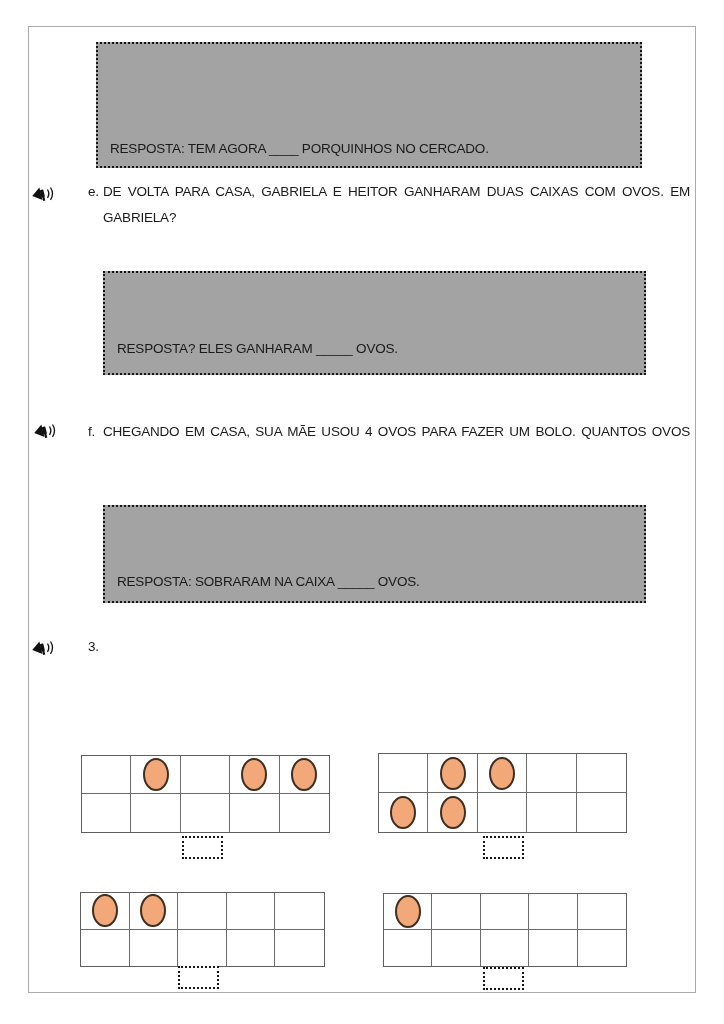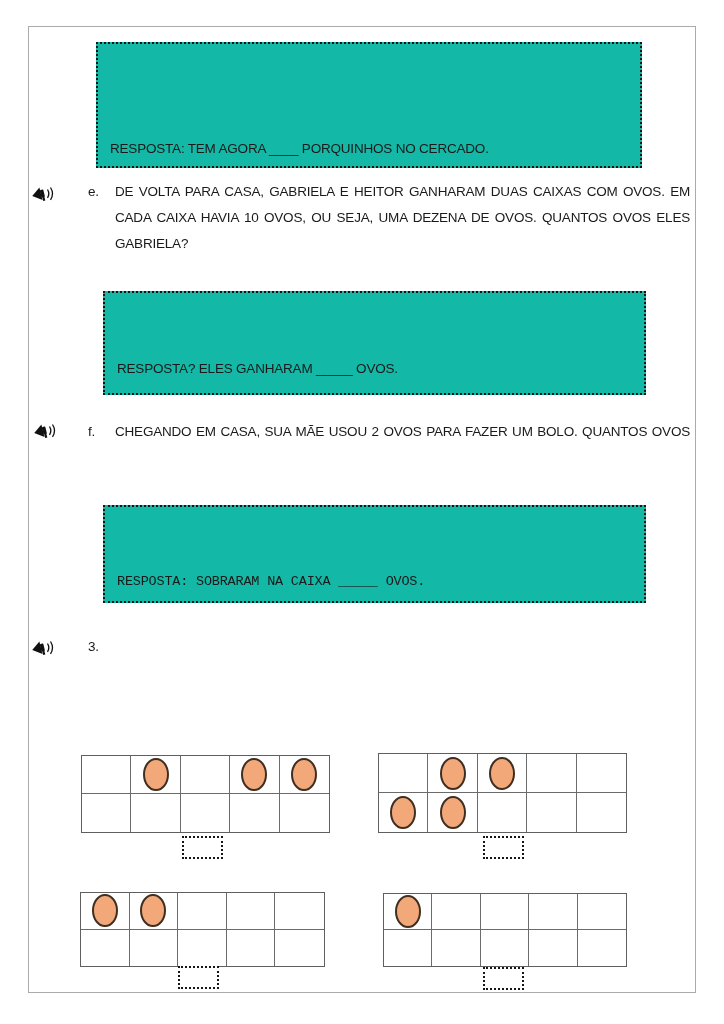--- a/index.html
+++ b/index.html
@@ -7,35 +7,35 @@
   #page {
     position: relative; width: 724px; height: 1024px; background: #ffffff;
     font-family: "Liberation Sans", sans-serif; color: #1a1a1a; overflow: hidden;
     letter-spacing: -0.2px;
   }
   .page-border {
     position: absolute; left: 28px; top: 26px; width: 668px; height: 967px;
     border: 1px solid #ababab; pointer-events: none;
   }
   .answer-box {
-    position: absolute; border: 2px dotted #161616; background: #14b8a6;
+    position: absolute; border: 2px dotted #161616; background: #a3a3a3;
     display: flex; align-items: flex-end;
   }
   .answer-box .ab-text { font-size: 13.5px; line-height: 16px; white-space: nowrap; }
   #answer-box-1 { left: 96px; top: 42px; width: 546px; height: 126px; padding: 0 0 9px 12px; }
-  #answer-box-2 { left: 103px; top: 291px; width: 543px; height: 104px; padding: 0 0 16px 12px; }
-  #answer-box-3 { left: 103px; top: 505px; width: 543px; height: 98px; padding: 0 0 11px 12px; font-family: Liberation Mono, monospace; }
+  #answer-box-2 { left: 103px; top: 271px; width: 543px; height: 104px; padding: 0 0 16px 12px; }
+  #answer-box-3 { left: 103px; top: 505px; width: 543px; height: 98px; padding: 0 0 11px 12px; }
   .megaphone { position: absolute; width: 24px; height: 20px; }
   #mega-e { left: 31px; top: 184px; }
   #mega-f { left: 33px; top: 421px; }
   #mega-3 { left: 31px; top: 638px; }
   .question { position: absolute; left: 88px; width: 602px; font-size: 13.5px; }
   .q-label { position: absolute; left: 0; top: 0; line-height: 26px; }
   .q-lines { margin-left: 15px; }
-  .q-line { line-height: 26px; text-align: justify; text-align-last: justify; word-spacing: 1px; margin-left: 12px; }
+  .q-line { line-height: 26px; text-align: justify; text-align-last: justify; word-spacing: 1px; }
   .q-line-last { text-align-last: left; }
   #question-e { top: 179px; }
   #question-f { top: 419px; }
   #question-3 { top: 634px; }
   .grid-wrap { position: absolute; }
   .egg-grid {
     width: 100%; height: 100%; display: grid; background: #ffffff;
     grid-template-columns: repeat(5, 1fr); grid-template-rows: repeat(2, 1fr);
     border: 1px solid #5f5f5f;
   }
@@ -70,42 +70,41 @@
       <rect x="9.6" y="6.2" width="3.6" height="7.6" rx="1" fill="#111"></rect>
       <rect x="10.4" y="13" width="2.2" height="4.6" fill="#111"></rect>
     </g>
     <path d="M16.5 5.5 q2.6 4.2 0 8.4" stroke="#111" stroke-width="1.3" fill="none"></path>
     <path d="M19.5 3.5 q4 6.2 0 12.4" stroke="#111" stroke-width="1.3" fill="none"></path>
   </svg>
   <div class="question" id="question-e">
     <span class="q-label">e.</span>
     <div class="q-lines">
         <div class="q-line">DE VOLTA PARA CASA, GABRIELA E HEITOR GANHARAM DUAS CAIXAS COM OVOS. EM</div>
-        <div class="q-line">CADA CAIXA HAVIA 10 OVOS, OU SEJA, UMA DEZENA DE OVOS. QUANTOS OVOS ELES</div>
         <div class="q-line q-line-last">GABRIELA?</div>
       </div>
   </div>
 
   <div class="answer-box" id="answer-box-2">
     <span class="ab-text">RESPOSTA? ELES GANHARAM _____ OVOS.</span>
   </div>
 
   <svg class="megaphone" id="mega-f" viewBox="0 0 24 20">
     <g transform="rotate(-14 9 10)">
       <polygon points="1,10 10,3.5 10,16.5" fill="#111"></polygon>
       <rect x="9.6" y="6.2" width="3.6" height="7.6" rx="1" fill="#111"></rect>
       <rect x="10.4" y="13" width="2.2" height="4.6" fill="#111"></rect>
     </g>
     <path d="M16.5 5.5 q2.6 4.2 0 8.4" stroke="#111" stroke-width="1.3" fill="none"></path>
     <path d="M19.5 3.5 q4 6.2 0 12.4" stroke="#111" stroke-width="1.3" fill="none"></path>
   </svg>
   <div class="question" id="question-f">
     <span class="q-label">f.</span>
     <div class="q-lines">
-        <div class="q-line">CHEGANDO EM CASA, SUA MÃE USOU 2 OVOS PARA FAZER UM BOLO. QUANTOS OVOS</div>
+        <div class="q-line">CHEGANDO EM CASA, SUA MÃE USOU 4 OVOS PARA FAZER UM BOLO. QUANTOS OVOS</div>
       </div>
   </div>
 
   <div class="answer-box" id="answer-box-3">
     <span class="ab-text">RESPOSTA: SOBRARAM NA CAIXA _____ OVOS.</span>
   </div>
 
   <svg class="megaphone" id="mega-3" viewBox="0 0 24 20">
     <g transform="rotate(-14 9 10)">
       <polygon points="1,10 10,3.5 10,16.5" fill="#111"></polygon>

